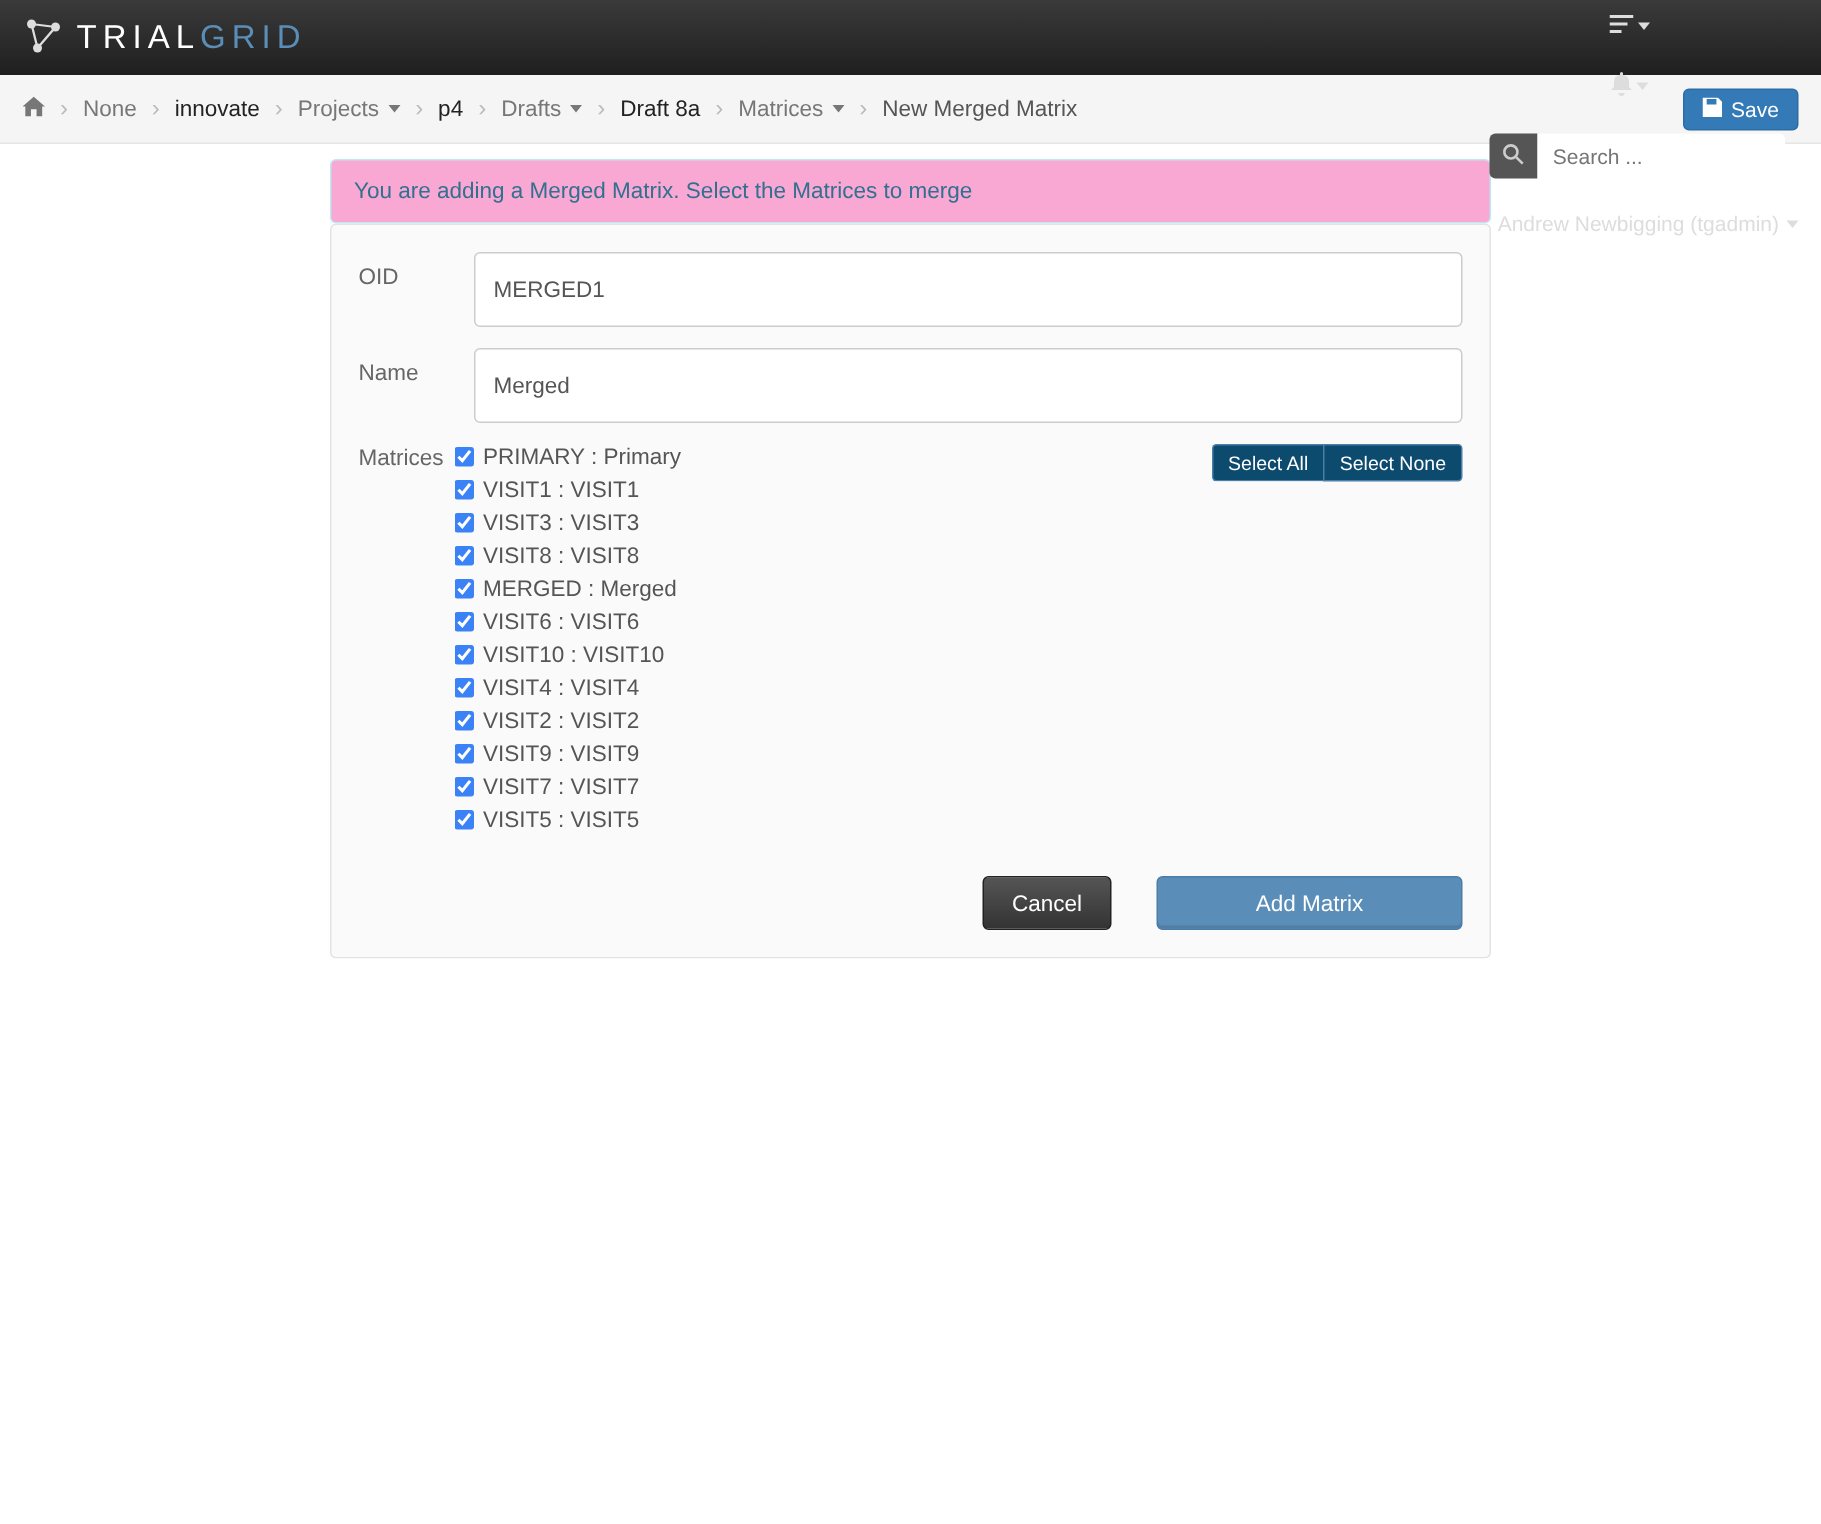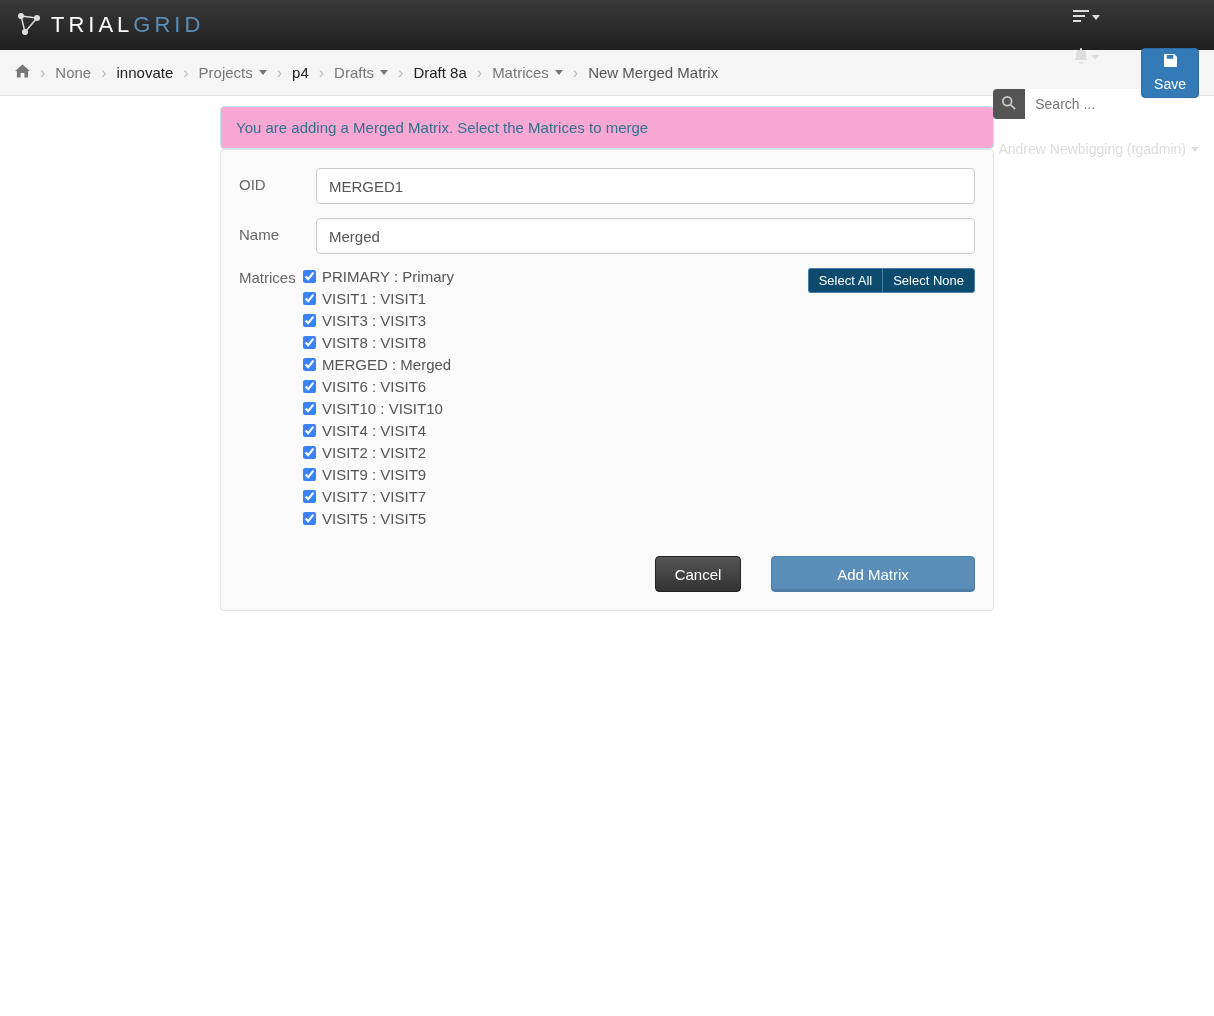--- a/index.html
+++ b/index.html
@@ -21,31 +21,31 @@
 .search-input { height: 30px; border: none; border-radius: 0 4px 4px 0; padding: 0 10px; width: 165px; font-size: 14px; background: #fff; color: #555; }
 .user-menu { color: #ddd; cursor: pointer; margin-left: 24px; display: flex; align-items: center; gap: 5px; }
 
 
 .crumb-bar { background: #f5f5f5; border-bottom: 1px solid #e5e5e5; height: 46px; display: flex; align-items: center; padding: 0 15px; }
 .crumbs { display: flex; align-items: center; gap: 10px; font-size: 15px; flex: 1; }
 .crumb { color: #777; cursor: pointer; display: flex; align-items: center; gap: 4px; }
 .crumb.active { color: #222; }
 .crumb-sep { color: #bbb; font-size: 16px; }
 .crumb-caret { width: 0; height: 0; border-left: 4px solid transparent; border-right: 4px solid transparent; border-top: 5px solid #777; display: inline-block; margin-left: 2px; }
-.save-btn { background: #337ab7; border: 1px solid #2e6da4; color: #fff; padding: 5px 12px; border-radius: 4px; cursor: pointer; font-size: 14px; display: flex; align-items: center; gap: 6px; flex-direction: column; }
+.save-btn { background: #337ab7; border: 1px solid #2e6da4; color: #fff; padding: 5px 12px; border-radius: 4px; cursor: pointer; font-size: 14px; display: flex; align-items: center; gap: 6px; }
 
 
 .alert-info { background: #f9a8d4; border: 1px solid #bce8f1; color: #31708f; padding: 12px 15px; border-radius: 4px; font-size: 15px; }
 
 
 .container { width: 774px; margin: 10px auto 0; }
 .panel { background: #fafafa; border: 1px solid #e3e3e3; border-radius: 4px; padding: 18px; margin-top: 0; }
 .form-row { display: flex; margin-bottom: 14px; gap: 13px; }
 .form-label { width: 64px; color: #666; padding-top: 8px; font-size: 15px; }
-.form-control { flex: 1; height: 36px; border: 1px solid #ccc; border-radius: 4px; padding: 0 12px; font-size: 15px; color: #555; background: #fff; }
+.form-control { flex: 1; height: 50px; border: 1px solid #ccc; border-radius: 4px; padding: 0 12px; font-size: 15px; color: #555; background: #fff; }
 .matrices-row { display: flex; }
 .matrices-label { width: 64px; color: #666; font-size: 15px; padding-top: 1px; }
 .matrices-list { flex: 1; position: relative; }
 .matrix-item { display: flex; align-items: center; gap: 6px; margin-bottom: 5px; font-size: 15px; color: #555; }
 .matrix-item input[type=checkbox] { width: 13px; height: 13px; accent-color: #3b82f6; cursor: pointer; }
 .select-btns { position: absolute; right: 0; top: 0; display: flex; }
 .select-btn { background: #0c4a6e; border: 1px solid #4a7da8; color: #fff; padding: 4px 10px; font-size: 13px; cursor: pointer; }
 .select-btn:first-child { border-radius: 3px 0 0 3px; border-right: none; }
 .select-btn:last-child { border-radius: 0 3px 3px 0; }
 

